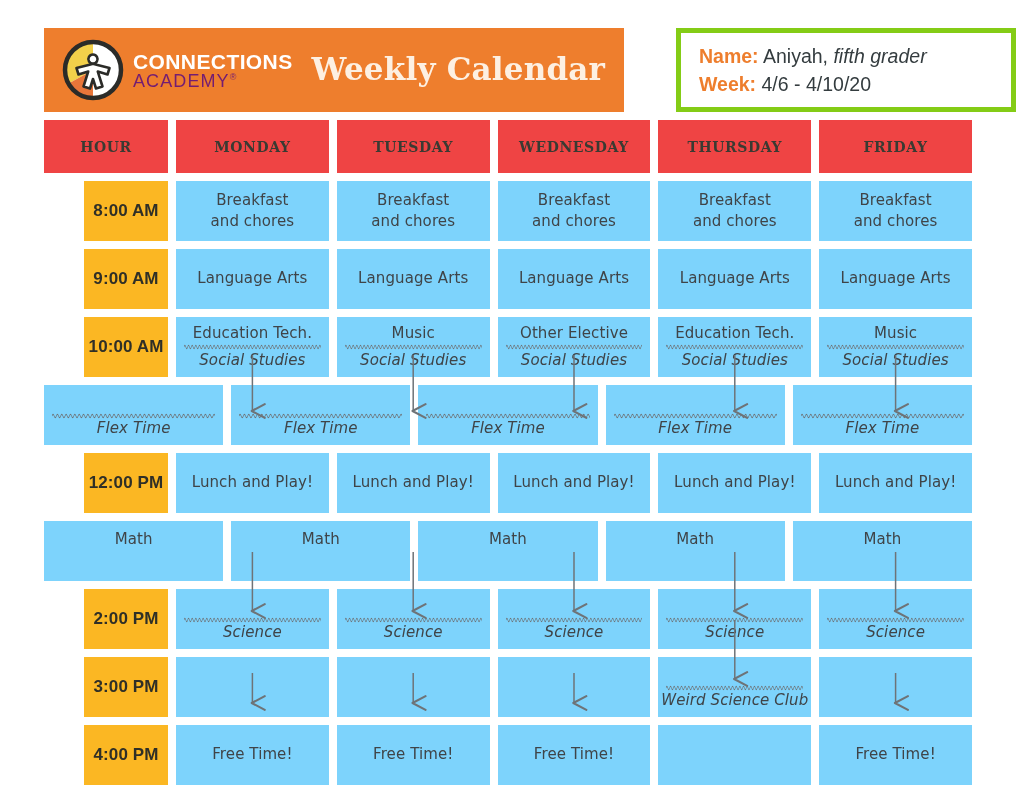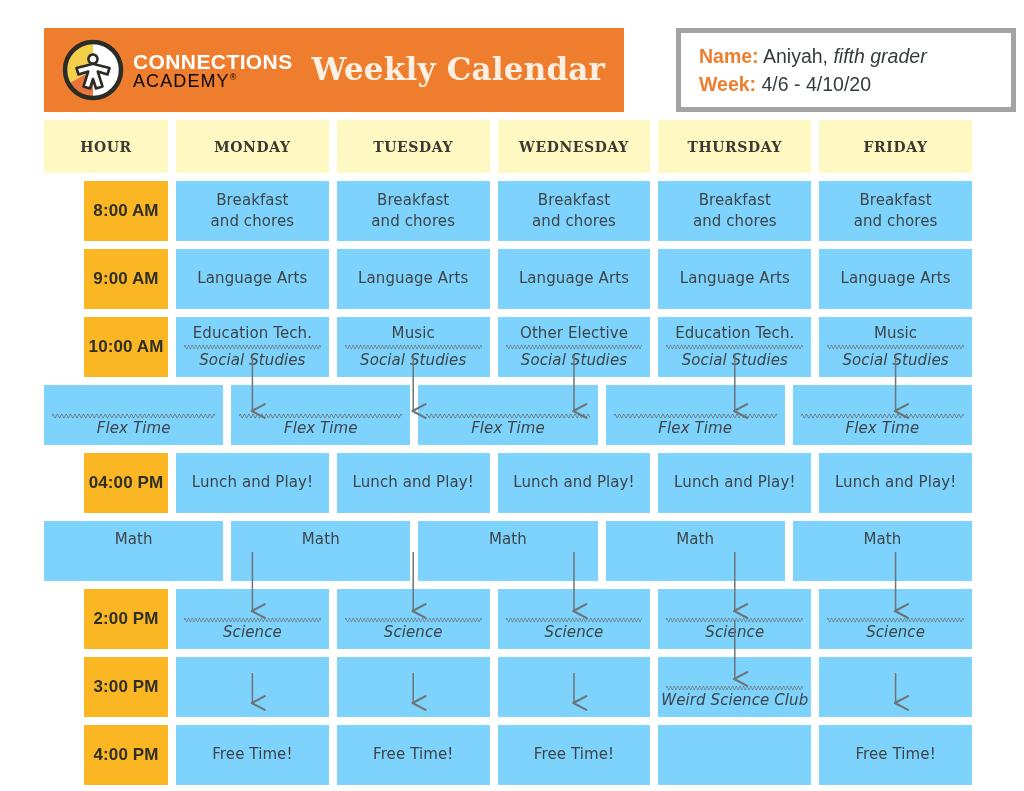--- a/index.html
+++ b/index.html
@@ -60,21 +60,21 @@
     flex: 0 0 auto;
   }
   .brand-line1 {
     color: #ffffff;
     font-weight: bold;
     font-size: 21px;
     letter-spacing: 0.4px;
     font-family: "Liberation Sans", sans-serif;
   }
   .brand-line2 {
-    color: #000000;
+    color: #701a75;
     font-size: 18px;
     letter-spacing: 1.1px;
     margin-top: 0;
     font-family: "Liberation Sans", sans-serif;
     opacity: 0.97;
   }
   .brand-line2 .reg { font-size: 9px; vertical-align: super; }
 
   .banner-title {
     flex: 1 1 auto;
@@ -87,21 +87,21 @@
     padding-bottom: 2px;
   }
 
   .info-box {
     position: absolute;
     left: 632px;
     top: 0px;
     width: 340px;
     height: 84px;
     background: #ffffff;
-    border: 5px solid #a3a3a3;
+    border: 5px solid #84cc16;
     box-sizing: border-box;
     display: flex;
     flex-direction: column;
     justify-content: center;
     padding-left: 18px;
   }
   .info-line {
     font-size: 19.5px;
     color: #343c3f;
     line-height: 1.45;
@@ -128,21 +128,21 @@
   }
   .c-hour {
     flex: 0 0 124px;
     width: 124px;
   }
   .c-day {
     flex: 1 1 0;
   }
 
   .head-cell {
-    background: #fef9c3;
+    background: #ef4444;
     height: 53px;
     display: flex;
     align-items: center;
     justify-content: center;
     color: #3a3a32;
     font-family: "DejaVu Serif", serif;
     font-weight: bold;
     font-size: 14px;
     letter-spacing: 0.6px;
   }
@@ -462,21 +462,21 @@
                 <svg viewBox="0 0 300 8" preserveAspectRatio="none">
                   <path d="M0 4 q 2 -3.2 4 0 q 2 3.2 4 0 q 2 -3.2 4 0 q 2 3.2 4 0 q 2 -3.2 4 0 q 2 3.2 4 0 q 2 -3.2 4 0 q 2 3.2 4 0 q 2 -3.2 4 0 q 2 3.2 4 0 q 2 -3.2 4 0 q 2 3.2 4 0 q 2 -3.2 4 0 q 2 3.2 4 0 q 2 -3.2 4 0 q 2 3.2 4 0 q 2 -3.2 4 0 q 2 3.2 4 0 q 2 -3.2 4 0 q 2 3.2 4 0 q 2 -3.2 4 0 q 2 3.2 4 0 q 2 -3.2 4 0 q 2 3.2 4 0 q 2 -3.2 4 0 q 2 3.2 4 0 q 2 -3.2 4 0 q 2 3.2 4 0 q 2 -3.2 4 0 q 2 3.2 4 0 q 2 -3.2 4 0 q 2 3.2 4 0 q 2 -3.2 4 0 q 2 3.2 4 0 q 2 -3.2 4 0 q 2 3.2 4 0 q 2 -3.2 4 0 q 2 3.2 4 0 q 2 -3.2 4 0 q 2 3.2 4 0 q 2 -3.2 4 0 q 2 3.2 4 0 q 2 -3.2 4 0 q 2 3.2 4 0 q 2 -3.2 4 0 q 2 3.2 4 0 q 2 -3.2 4 0 q 2 3.2 4 0 q 2 -3.2 4 0 q 2 3.2 4 0 q 2 -3.2 4 0 q 2 3.2 4 0 q 2 -3.2 4 0 q 2 3.2 4 0 q 2 -3.2 4 0 q 2 3.2 4 0 q 2 -3.2 4 0 q 2 3.2 4 0 q 2 -3.2 4 0 q 2 3.2 4 0 q 2 -3.2 4 0 q 2 3.2 4 0 q 2 -3.2 4 0 q 2 3.2 4 0 q 2 -3.2 4 0 q 2 3.2 4 0 q 2 -3.2 4 0 q 2 3.2 4 0 q 2 -3.2 4 0 q 2 3.2 4 0 q 2 -3.2 4 0 q 2 3.2 4 0 q 2 -3.2 4 0 q 2 3.2 4 0 q 2 -3.2 4 0 q 2 3.2 4 0" fill="none" stroke="#6e7377" stroke-width="1.1"></path>
                 </svg>
               </div>
               <div class="hand txt-bottom">Flex Time</div>
             </div>
           </div>
         </div>
         <div class="grid-row row-h">
           <div class="c-hour">
-            <div class="hour-cell">04:00 PM</div>
+            <div class="hour-cell">12:00 PM</div>
           </div>
           <div class="c-day">
             <div class="day-cell">
               <div class="hand txt-mid">Lunch and Play!</div>
             </div>
           </div>
           <div class="c-day">
             <div class="day-cell">
               <div class="hand txt-mid">Lunch and Play!</div>
             </div>

